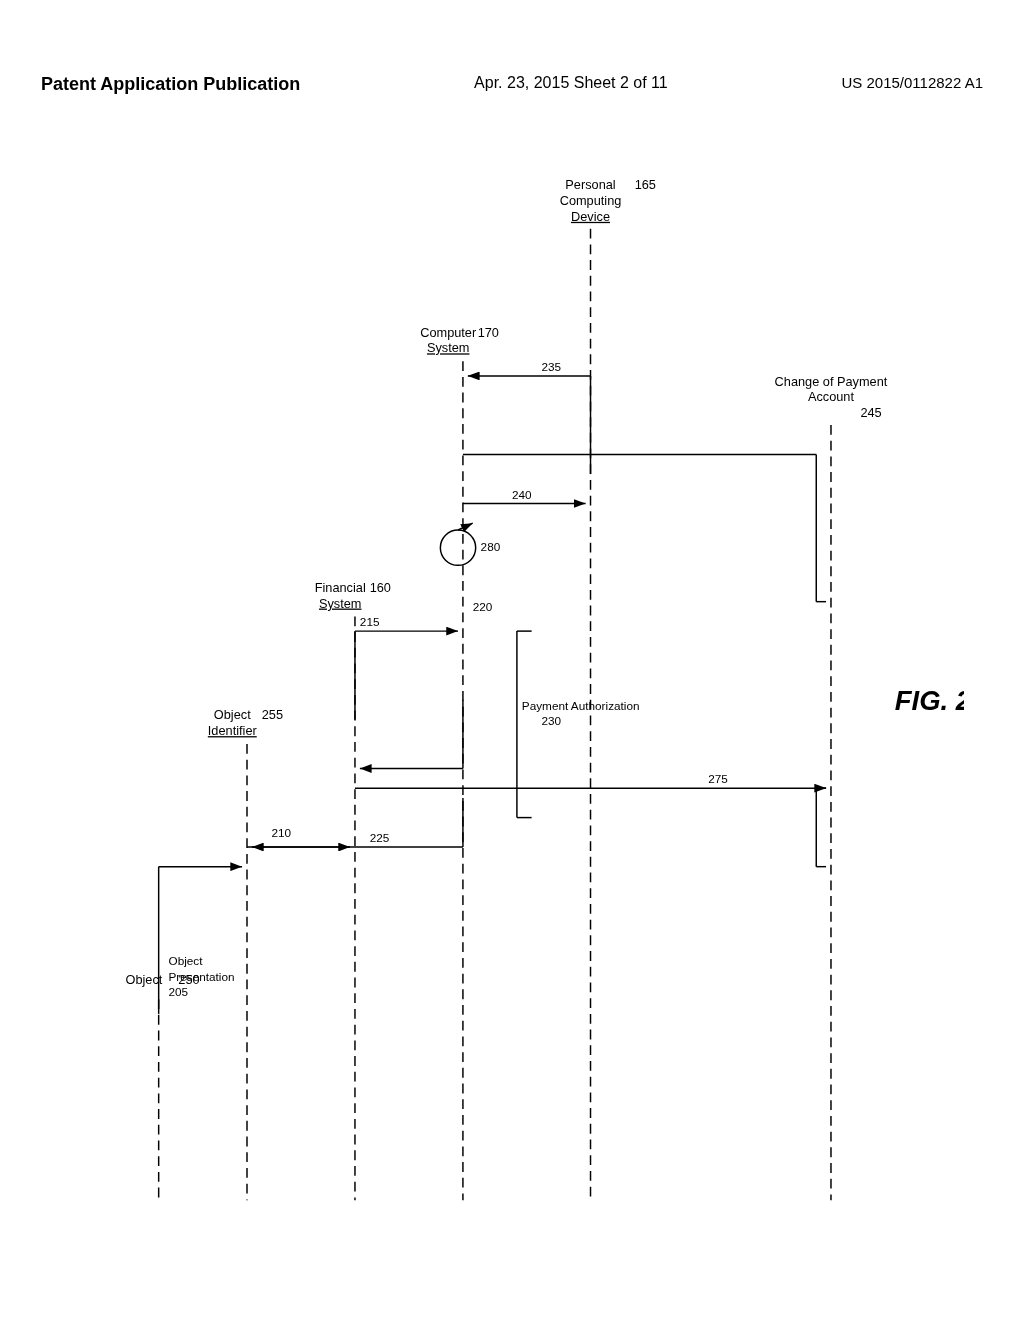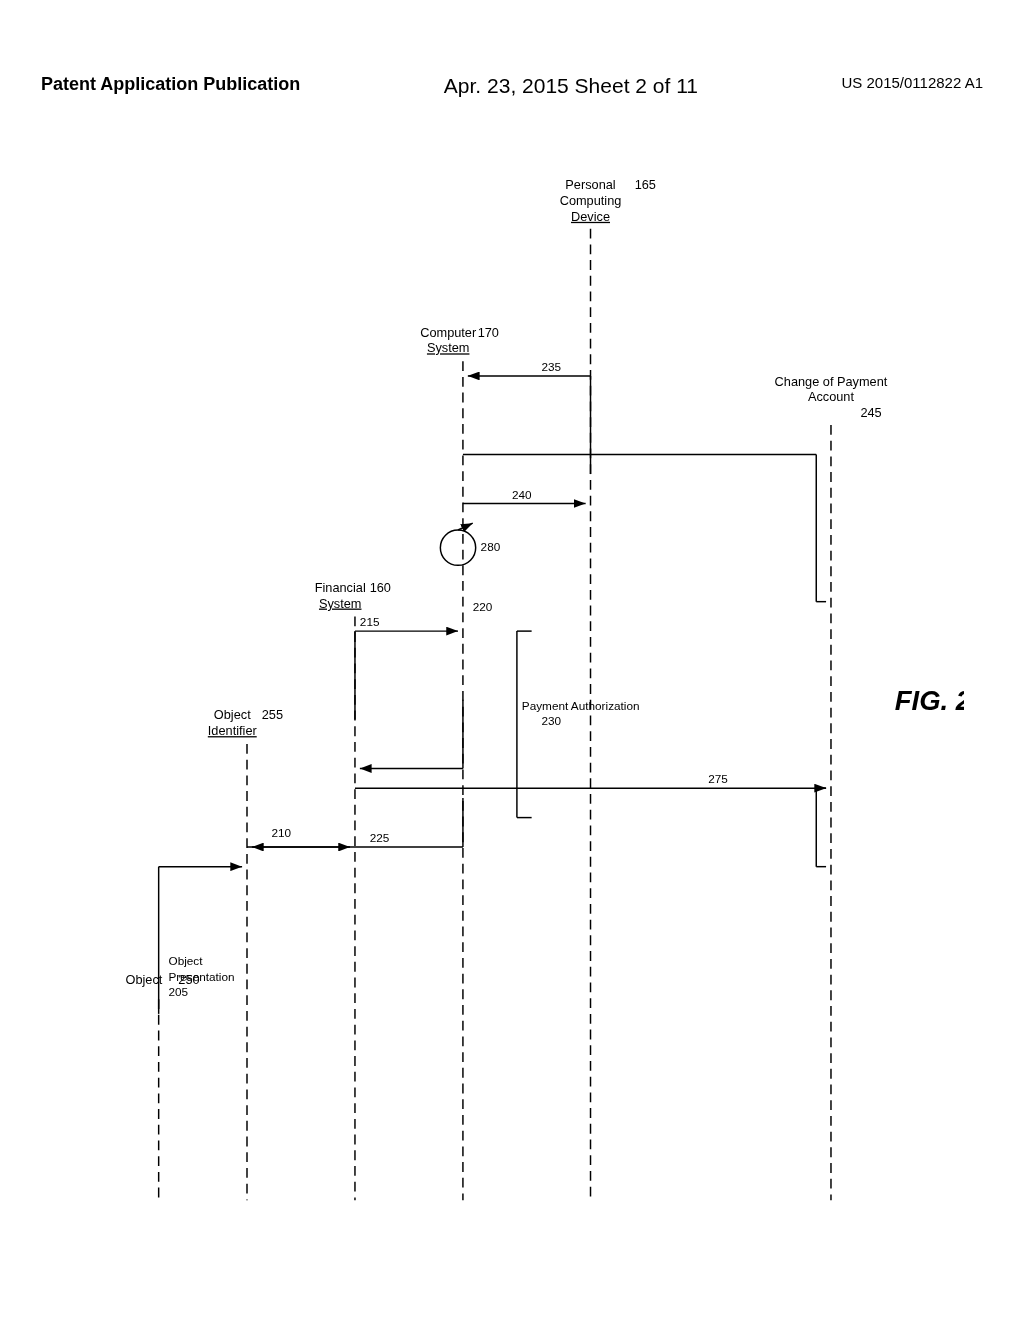--- a/index.html
+++ b/index.html
@@ -24,21 +24,21 @@
       margin-top: 8px;
     }
 
     .header-left {
       font-weight: bold;
       font-size: 18px;
       color: #000;
     }
 
     .header-center {
-      font-size: 21px;
+      font-size: 16px;
       color: #000;
       text-align: left;
     }
 
     .header-right {
       font-size: 15px;
       color: #000;
       text-align: right;
     }
 

